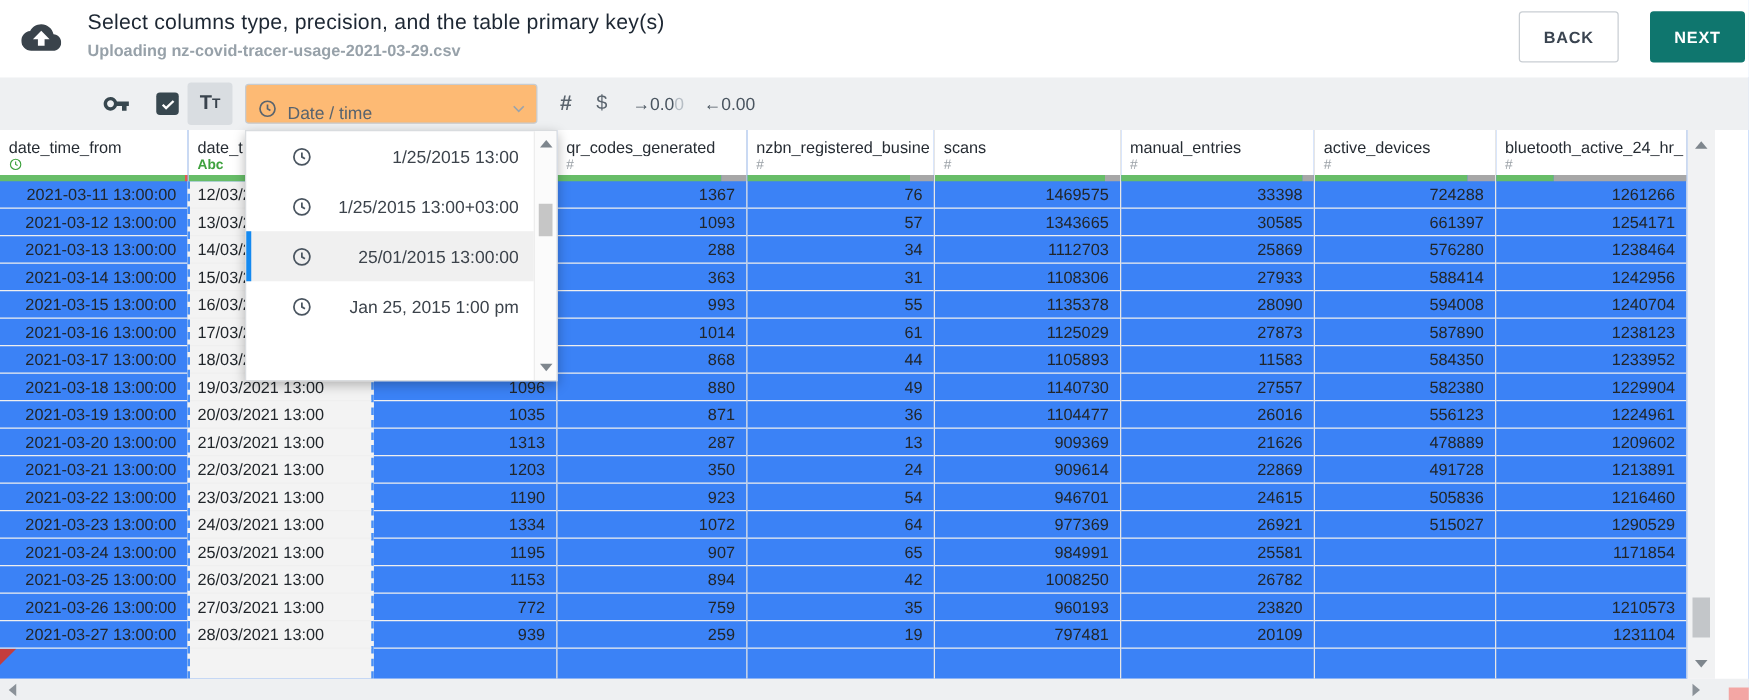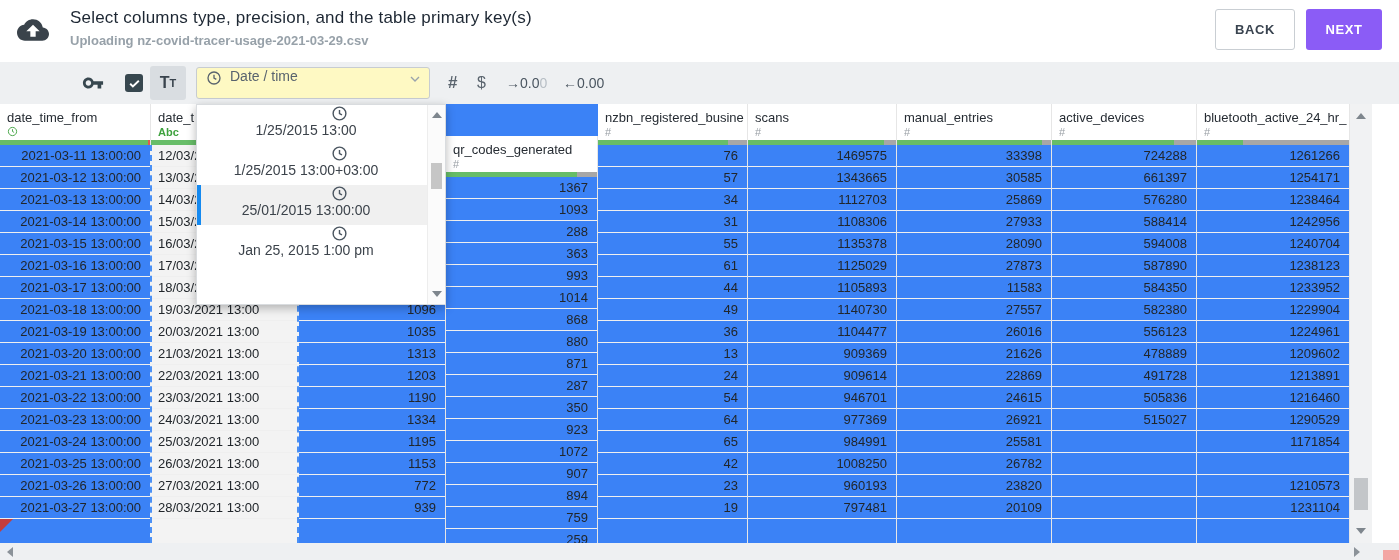--- a/index.html
+++ b/index.html
@@ -7,34 +7,34 @@
        font-family:"Liberation Sans", sans-serif;color:#24292e;}
 
   
   .top-header{position:absolute;top:0;left:0;right:0;height:62px;background:#fff;}
   .upload-ic{position:absolute;left:17px;top:14px;width:32px;height:32px;}
   .page-title{position:absolute;left:70px;top:8px;font-size:17px;color:#1d2733;letter-spacing:.2px;}
   .page-subtitle{position:absolute;left:70px;top:33px;font-size:13px;color:#97a1a9;font-weight:bold;}
   .btn{position:absolute;top:9px;height:41px;border-radius:3px;font-size:13px;font-weight:bold;
        letter-spacing:.6px;display:flex;align-items:center;justify-content:center;cursor:pointer;box-sizing:border-box;}
   .btn-back{right:104px;width:80px;background:#fff;border:1px solid #c9ced3;color:#3a4450;}
-  .btn-next{right:17px;width:76px;background:#8b5cf6;color:#fff;}
+  .btn-next{right:3px;width:76px;background:#0f766e;color:#fff;}
 
   
   .toolbar{position:absolute;top:62px;left:0;right:0;height:42px;background:#eef0f2;}
   .tb{position:absolute;top:0;height:42px;display:flex;align-items:center;}
   .key-ic{left:82px;}
   .cb{left:125px;top:12px;width:18px;height:18px;background:#37474f;border-radius:3px;
       display:flex;align-items:center;justify-content:center;position:absolute;}
   .tt-btn{left:150px;top:4px;width:36px;height:34px;background:#d9dde1;border-radius:3px;position:absolute;
       display:flex;align-items:center;justify-content:center;color:#39434d;cursor:pointer;}
   .tt-big{font-size:16px;font-weight:bold;}
   .tt-small{font-size:11px;font-weight:bold;}
-  .dd-btn{left:196px;top:5px;width:234px;height:32px;background:#fef9c3;border:1px solid #c7ccd1;border-radius:3px;
-      position:absolute;display:flex;align-items:flex-start;box-sizing:border-box;cursor:pointer;color:#58636e;font-size:14px;}
+  .dd-btn{left:196px;top:5px;width:234px;height:32px;background:#fdba74;border:1px solid #c7ccd1;border-radius:3px;
+      position:absolute;display:flex;align-items:flex-end;box-sizing:border-box;cursor:pointer;color:#58636e;font-size:14px;}
   .dd-btn .ic{margin:2px 8px 0 9px;}
   .dd-btn .chev{margin-left:auto;margin-right:6px;margin-top:3px;}
   .num-ic{left:448px;font-size:17px;color:#5a646e;font-weight:bold;}
   .cur-ic{left:477px;font-size:16px;color:#5a646e;}
   .incdec{font-size:14px;color:#4a5560;}
   .inc{left:506px;}
   .dec{left:563px;}
   .lightzero{color:#b7bec5;}
 
   
@@ -56,21 +56,21 @@
         white-space:nowrap;overflow:hidden;box-sizing:border-box;position:relative;}
   .cell.right{text-align:right;padding-right:9px;}
   .cell.left{text-align:left;padding-left:6px;}
   .cell.extra{height:24px;border-bottom:none;}
   .err-tri{position:absolute;left:0;top:0;width:0;height:0;
         border-top:13px solid #c43d3d;border-right:13px solid transparent;}
 
   
   .dd-panel{position:absolute;left:196px;top:104px;width:250px;height:201px;background:#fff;
         border:1px solid #d9dcdf;box-shadow:0 3px 9px rgba(0,0,0,.28);z-index:6;box-sizing:border-box;}
-  .dd-item{height:40px;display:flex;align-items:center;position:relative;cursor:pointer;flex-direction:column;}
+  .dd-item{height:40px;display:flex;align-items:center;position:relative;cursor:pointer;}
   .dd-item.sel{background:#f0f0f0;}
   .dd-item.sel::before{content:'';position:absolute;left:0;top:0;bottom:0;width:4px;background:#1489f0;}
   .dd-ic{margin-left:36px;display:flex;}
   .dd-label{flex:1;text-align:right;padding-right:30px;font-size:14px;color:#3c434b;white-space:nowrap;}
   .panel-sb{position:absolute;right:0;top:0;bottom:0;width:17px;background:#fbfbfb;border-left:1px solid #ededed;}
   .panel-sb .thumb{position:absolute;left:3px;width:11px;top:58px;height:26px;background:#c6c6c6;}
 
   
   .vscroll{position:absolute;left:1350px;top:104px;width:22px;height:439px;background:#f1f2f3;}
   .vscroll .thumb{position:absolute;left:4px;width:14px;top:374px;height:32px;background:#c3c6c9;}
@@ -225,21 +225,21 @@
           <div class="cell right">1203</div>
           <div class="cell right">1190</div>
           <div class="cell right">1334</div>
           <div class="cell right">1195</div>
           <div class="cell right">1153</div>
           <div class="cell right">772</div>
           <div class="cell right">939</div>
           <div class="cell extra right"></div>
         </div>
       </div>
-      <div class="col" style="width: 152px; margin-top: 32px;">
+      <div class="col" style="width: 152px;">
         <div class="col-head">
           <div class="col-name">qr_codes_generated</div>
           <div class="col-type t-gray">#</div>
         </div>
         <div class="col-bar">
           <span class="sg sg-g" style="width: 87%;"></span>
           <span class="sg sg-x" style="width: 13%;"></span>
         </div>
         <div class="cells">
           <div class="cell right">1367</div>
@@ -280,21 +280,21 @@
           <div class="cell right">61</div>
           <div class="cell right">44</div>
           <div class="cell right">49</div>
           <div class="cell right">36</div>
           <div class="cell right">13</div>
           <div class="cell right">24</div>
           <div class="cell right">54</div>
           <div class="cell right">64</div>
           <div class="cell right">65</div>
           <div class="cell right">42</div>
-          <div class="cell right">23</div>
+          <div class="cell right">35</div>
           <div class="cell right">19</div>
           <div class="cell extra right"></div>
         </div>
       </div>
       <div class="col" style="width: 149px;">
         <div class="col-head">
           <div class="col-name">scans</div>
           <div class="col-type t-gray">#</div>
         </div>
         <div class="col-bar">

